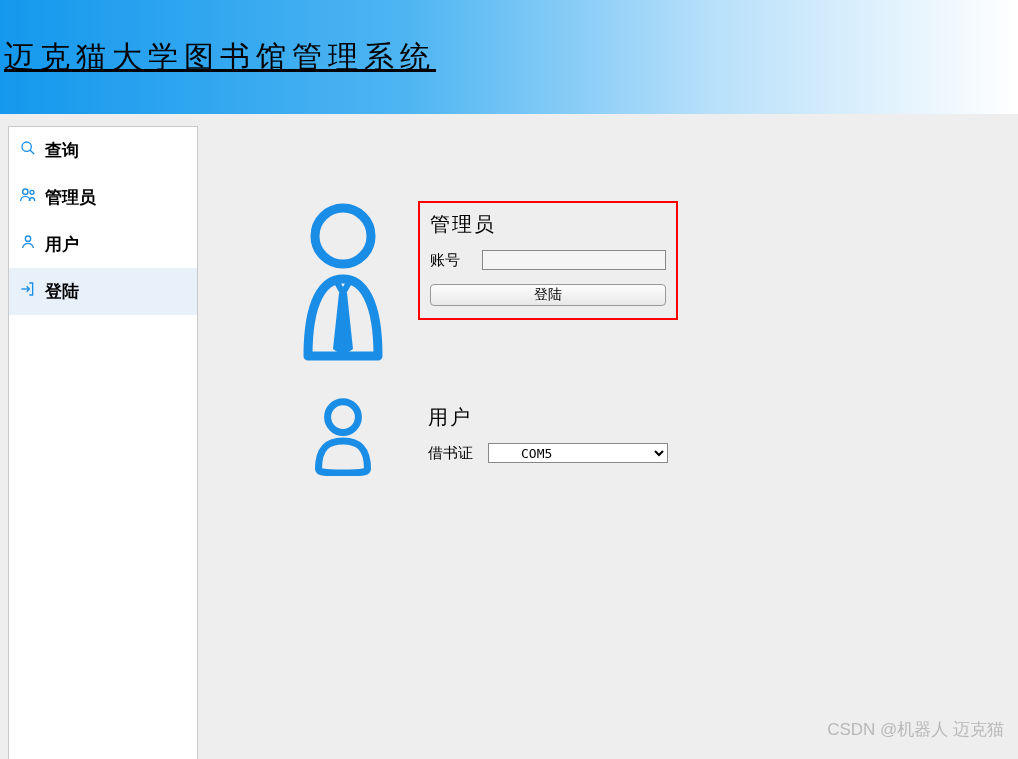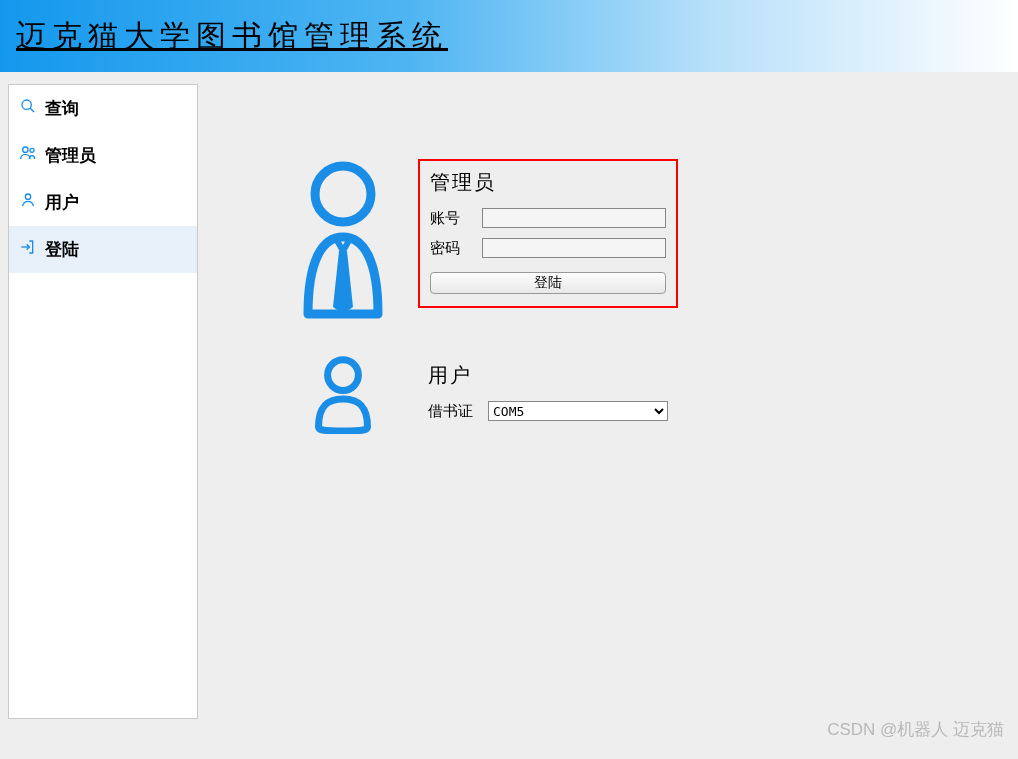--- a/index.html
+++ b/index.html
@@ -9,25 +9,25 @@
     }
     body {
       font-family: "Microsoft YaHei", SimSun, sans-serif;
       background: #eeeeee;
       width: 1018px;
       height: 759px;
       overflow: hidden;
       position: relative;
     }
     .header {
-      height: 72px;
+      height: 114px;
       background: linear-gradient(to right, #1498ed 0%, #4eb5f2 40%, #b8e0fa 70%, #ffffff 100%);
       display: flex;
       align-items: center;
-      padding-left: 16px;
+      padding-left: 4px;
     }
     .header-title {
       font-family: SimSun, serif;
       font-size: 30px;
       letter-spacing: 6px;
       color: #000;
       text-decoration: underline;
     }
     .content-wrap {
       display: flex;
@@ -116,20 +116,21 @@
       font-size: 13px;
       padding: 0 3px;
     }
     .form-select {
       flex: 1;
       height: 20px;
       border: 1px solid #888;
       background: #fff;
       font-family: SimSun, monospace;
       font-size: 13px;
+      padding-left: 28px;
     }
     .form-button {
       width: 100%;
       height: 22px;
       border: 1px solid #999;
       border-radius: 4px;
       background: linear-gradient(to bottom, #fdfdfd, #e8e8e8);
       font-family: SimSun, serif;
       font-size: 14px;
       cursor: pointer;
@@ -211,24 +212,20 @@
           <path d="M42 78 L50 92 L58 78" fill="none" stroke="#1a8de6" stroke-width="6"></path>
           <path d="M46 92 L40 148 L50 155 L60 148 L54 92 Z" fill="#1a8de6"></path>
         </svg>
       </div>
       <div class="form-box">
         <div class="form-title">管理员</div>
         <div class="form-row">
           <span class="form-label">账号</span>
           <input class="form-input" type="text" value="" style="">
         </div>
-        <div class="form-row">
-          <span class="form-label">密码</span>
-          <input class="form-input" type="password" value="" style="">
-        </div>
         <button class="form-button">登陆</button>
       </div>
     </div>
 
     <div class="login-section user-section">
       <div class="big-icon">
         <svg viewBox="0 0 100 110" width="70" height="80">
           <circle cx="50" cy="28" r="22" fill="none" stroke="#1a8de6" stroke-width="10"></circle>
           <path d="M15 102 C15 70 30 62 50 62 C70 62 85 70 85 102 C85 106 80 108 50 108 C20 108 15 106 15 102 Z" fill="none" stroke="#1a8de6" stroke-width="10" stroke-linejoin="round"></path>
         </svg>

